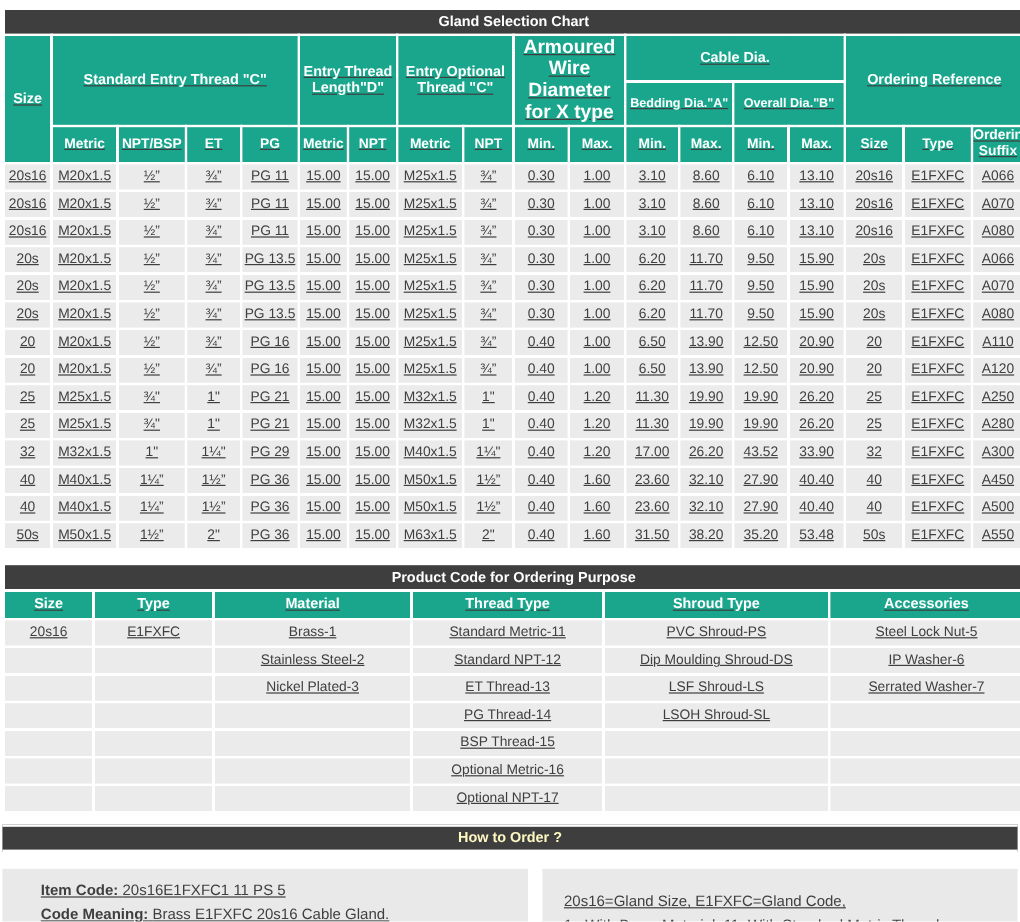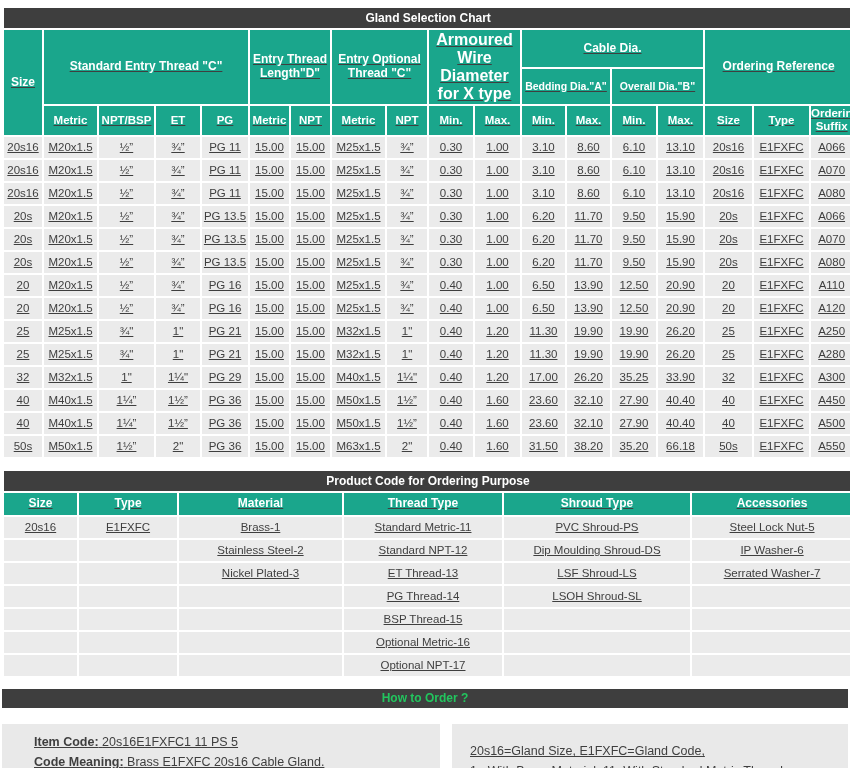--- a/index.html
+++ b/index.html
@@ -13,21 +13,21 @@
 
   table { border-collapse:collapse; table-layout:fixed; width:846px; }
   th, td { border:2px solid #ffffff; overflow:hidden; }
 
   .titlebar {
     background:#3e3e3e; color:#ffffff;
     font-weight:bold; font-size:12px;
     text-align:center; height:18px; line-height:18px;
   }
   .bar {
-    background:#3e3e3e; color:#22c55e;
+    background:#3e3e3e; color:#fef9c3;
     font-weight:bold; font-size:12px;
     text-align:center; height:19px; line-height:19px;
     border:2px solid #ffffff; border-left:0; border-right:0;
   }
 
   th.teal {
     background:#1aa68c; color:#ffffff;
     font-weight:bold; text-align:center;
     font-size:12px; line-height:1.12; padding:1px 0;
   }
@@ -331,21 +331,21 @@
           <td>1¼"</td>
           <td>PG 29</td>
           <td>15.00</td>
           <td>15.00</td>
           <td>M40x1.5</td>
           <td>1¼"</td>
           <td>0.40</td>
           <td>1.20</td>
           <td>17.00</td>
           <td>26.20</td>
-          <td>35.25</td>
+          <td>43.52</td>
           <td>33.90</td>
           <td>32</td>
           <td>E1FXFC</td>
           <td>A300</td>
         </tr>
         <tr>
           <td>40</td>
           <td>M40x1.5</td>
           <td>1¼”</td>
           <td>1½”</td>
@@ -392,21 +392,21 @@
           <td>PG 36</td>
           <td>15.00</td>
           <td>15.00</td>
           <td>M63x1.5</td>
           <td>2"</td>
           <td>0.40</td>
           <td>1.60</td>
           <td>31.50</td>
           <td>38.20</td>
           <td>35.20</td>
-          <td>66.18</td>
+          <td>53.48</td>
           <td>50s</td>
           <td>E1FXFC</td>
           <td>A550</td>
         </tr>
       </tbody>
   </table>
 
   <table class="product">
     <colgroup>
       <col style="width:75px">

